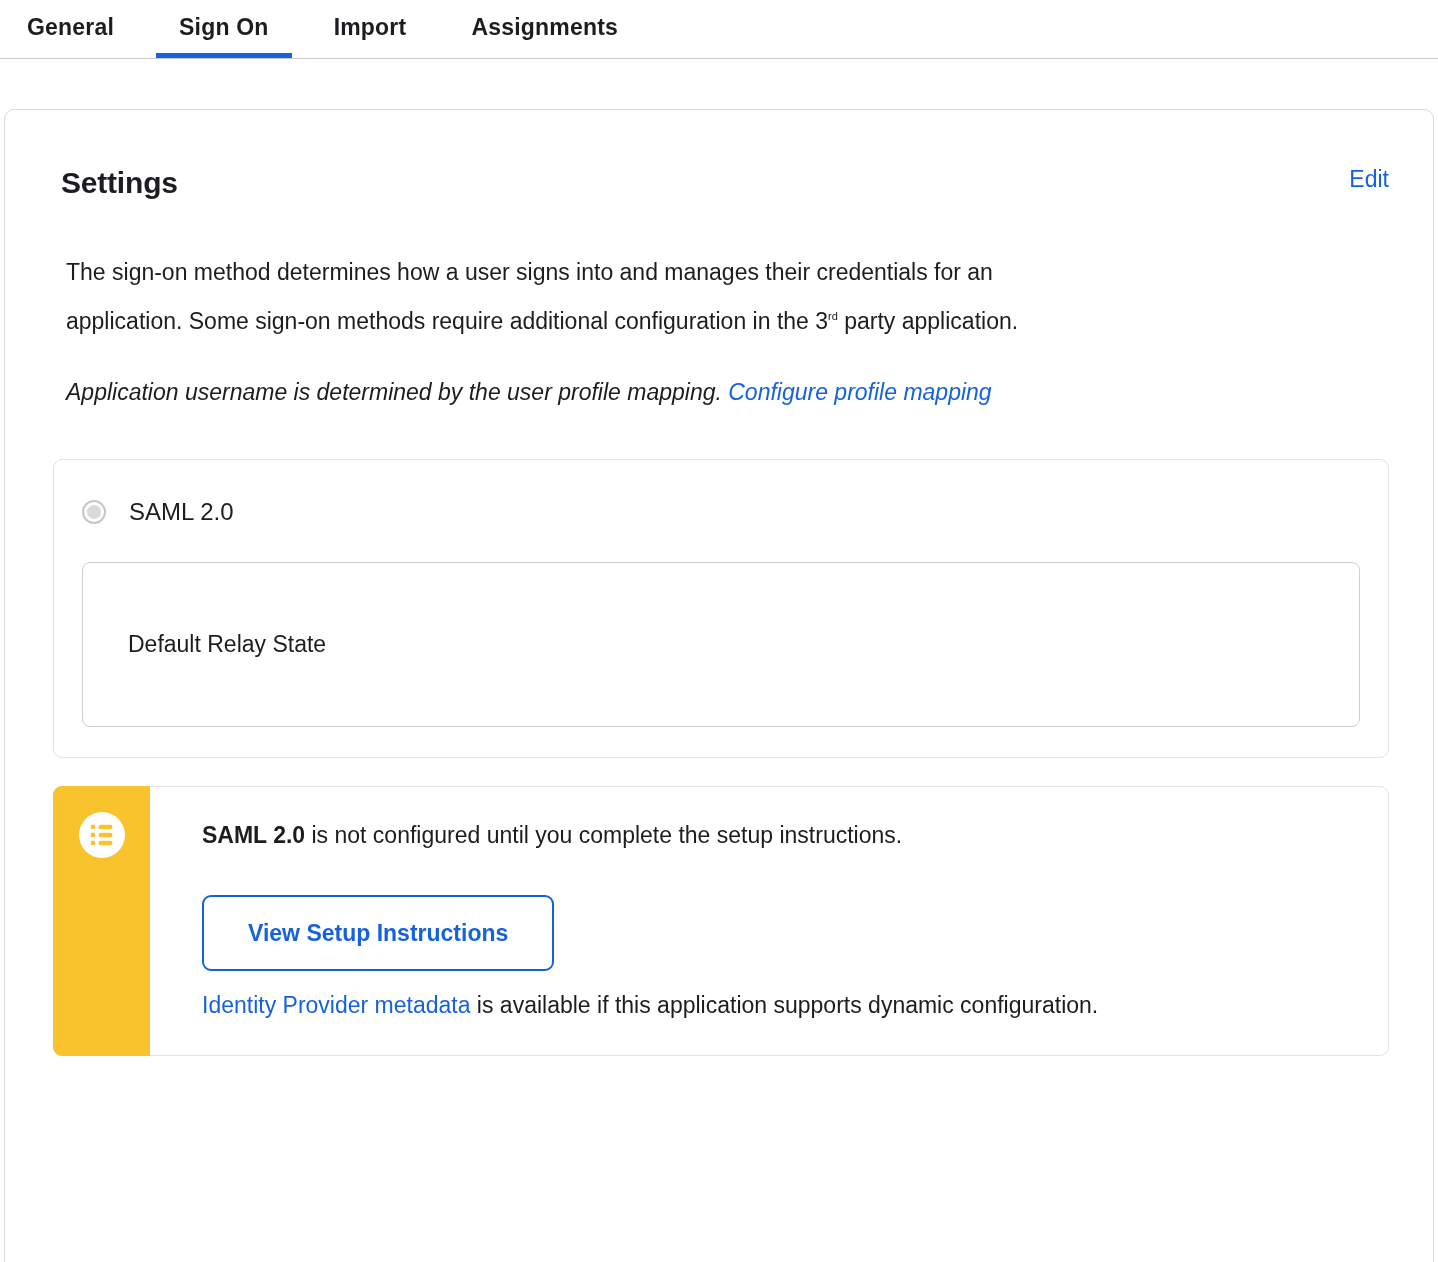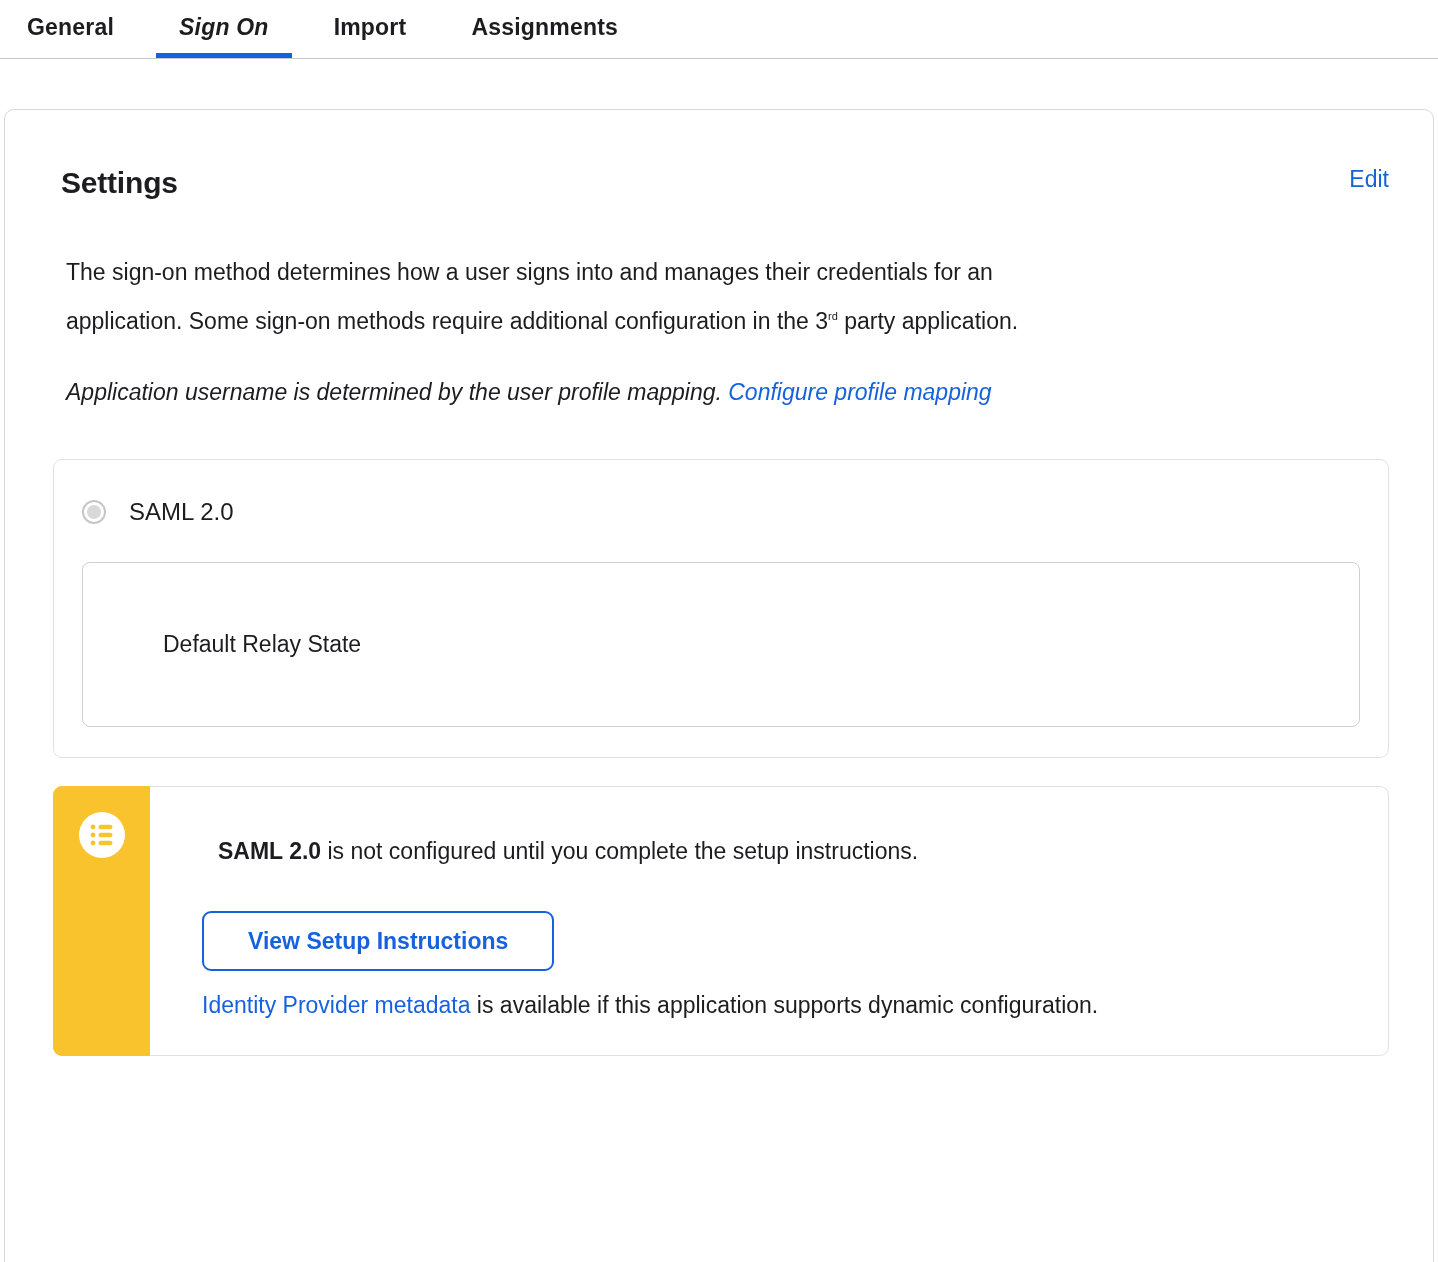--- a/index.html
+++ b/index.html
@@ -18,21 +18,21 @@
   }
   
   .tabbar{
     display:flex;align-items:flex-end;gap:19px;
     padding-left:4px;border-bottom:1px solid #c9c9c9;
   }
   .tab{
     font-size:23px;font-weight:700;letter-spacing:.2px;
     padding:14px 23px 17px;cursor:pointer;white-space:nowrap;
   }
-  .tab.active{padding-bottom:12px;border-bottom:5px solid var(--accent-blue);font-style:italic;}
+  .tab.active{padding-bottom:12px;border-bottom:5px solid var(--accent-blue);}
   
   .card{
     margin:50px 4px 0;height:1500px;
     border:1px solid var(--border);border-radius:10px;
     padding:48px 44px 0 48px;background:#fff;
   }
   .card-header{display:flex;justify-content:space-between;align-items:flex-start;}
   .card-title{font-size:30px;font-weight:700;margin:8px;letter-spacing:-.2px;}
   .edit-link{
     font-size:23px;font-weight:400;color:var(--accent-blue);
@@ -53,40 +53,40 @@
     width:24px;height:24px;border-radius:50%;flex:0 0 auto;
     border:2px solid #c6c6c6;background:#fff;position:relative;display:inline-block;
   }
   .radio::after{
     content:'';position:absolute;inset:3px;border-radius:50%;background:#d9d9d9;
   }
   .radio-label{font-size:24px;}
   .field-box{
     margin:0 28px 30px;height:165px;
     border:1px solid #cfcfcf;border-radius:8px;
-    display:flex;align-items:center;padding-left:80px;
+    display:flex;align-items:center;padding-left:45px;
   }
   .field-label{font-size:23px;}
   
   .callout{
     position:relative;margin-top:28px;
     border:1px solid var(--border-light);border-radius:9px;background:#fff;
   }
   .callout-strip{
     position:absolute;left:-1px;top:-1px;bottom:-1px;width:97px;
     background:var(--warning-yellow);border-radius:9px 0 0 9px;
     display:flex;justify-content:center;
   }
   .callout-icon{margin-top:26px;height:46px;}
   .callout-icon .glyph{fill:var(--warning-yellow);}
   .callout-body{padding:34px 40px 36px 148px;}
-  .callout-msg{margin:16px;font-size:23px;line-height:28px;}
+  .callout-msg{margin:0;font-size:23px;line-height:28px;}
   .callout-msg strong{font-weight:700;}
   .setup-btn{
-    display:block;margin-top:46px;height:60px;padding:0 44px;
+    display:block;margin-top:46px;height:76px;padding:0 44px;
     font-family:inherit;font-size:23px;font-weight:700;color:var(--accent-blue);
     background:#fff;border:2px solid var(--accent-blue);border-radius:9px;cursor:pointer;
   }
   .callout-footer{margin:20px 0 0;font-size:23px;line-height:28px;}
 </style>
 </head>
 <body>
 
 <nav class="tabbar">
   <div class="tab">General</div>

